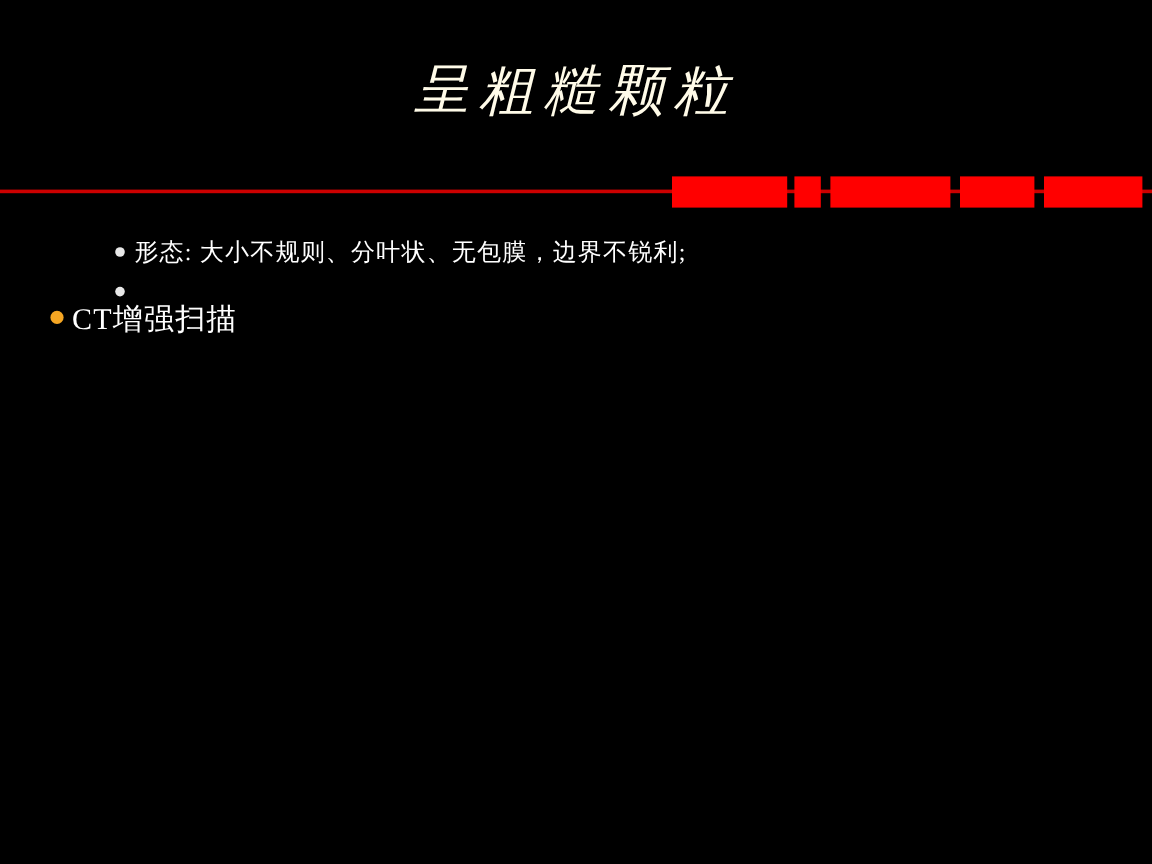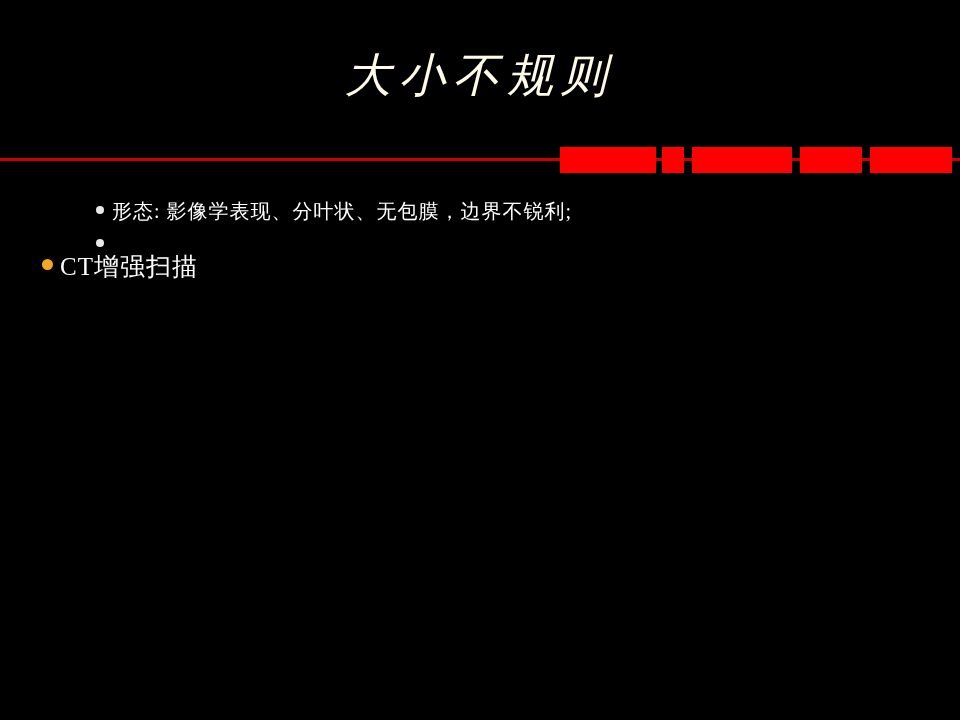--- a/index.html
+++ b/index.html
@@ -131,39 +131,39 @@
   }
 
   .group { margin-bottom: 2px; }
   .group.second { }
 </style>
 </head>
 <body>
 
 <div class="slide">
 
-  <div class="title">大小不规则</div>
+  <div class="title">呈粗糙颗粒</div>
 
   <div class="divider">
     <div class="rule"></div>
     <div class="blk blk1"></div>
     <div class="blk blk2"></div>
     <div class="blk blk3"></div>
     <div class="blk blk4"></div>
     <div class="blk blk5"></div>
   </div>
 
   <div class="content">
 
     <div class="group">
       <div class="l2">
         <span class="bullet">
             <i></i>
           </span>
-        <span class="txt">形态: 影像学表现、分叶状、无包膜，边界不锐利;</span>
+        <span class="txt">形态: 大小不规则、分叶状、无包膜，边界不锐利;</span>
       </div>
       <div class="l2">
         <span class="bullet">
             <i></i>
           </span>
       </div>
     </div>
 
     <div class="group second">
       <div class="l1">

